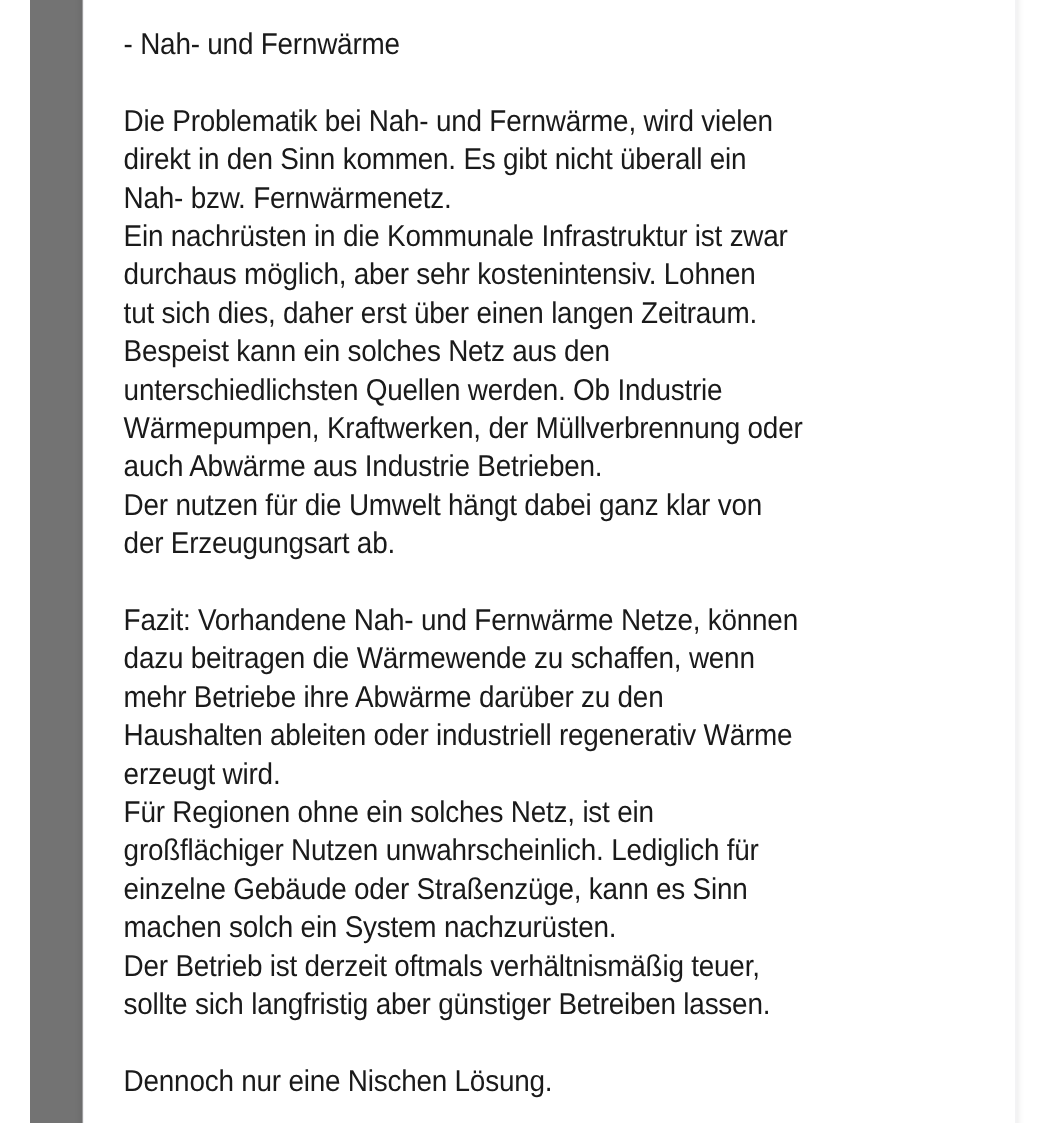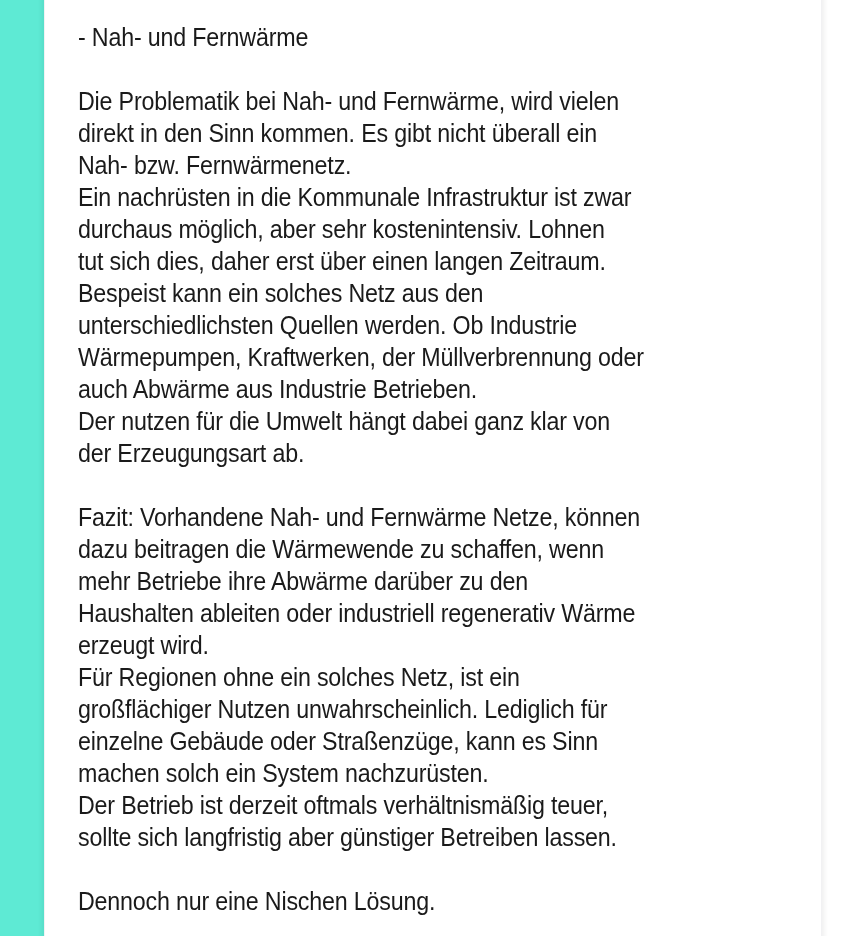--- a/index.html
+++ b/index.html
@@ -7,21 +7,22 @@
     padding: 0;
     width: 864px;
     height: 936px;
     background: #ffffff;
     overflow: hidden;
   }
   .page {
     position: relative;
     width: 688px;
     height: 936px;
-    background: #5eead4;
+    background: #737373;
+    margin-left: 25px;
   }
   .card {
     position: absolute;
     left: 44px;
     top: -10px;
     width: 776px;
     height: 960px;
     background: #ffffff;
     box-shadow: -4px 0 5px -2px rgba(0,0,0,0.07), 4px 0 5px -2px rgba(0,0,0,0.07);
     border-left: 1px solid #f1f1f3;

